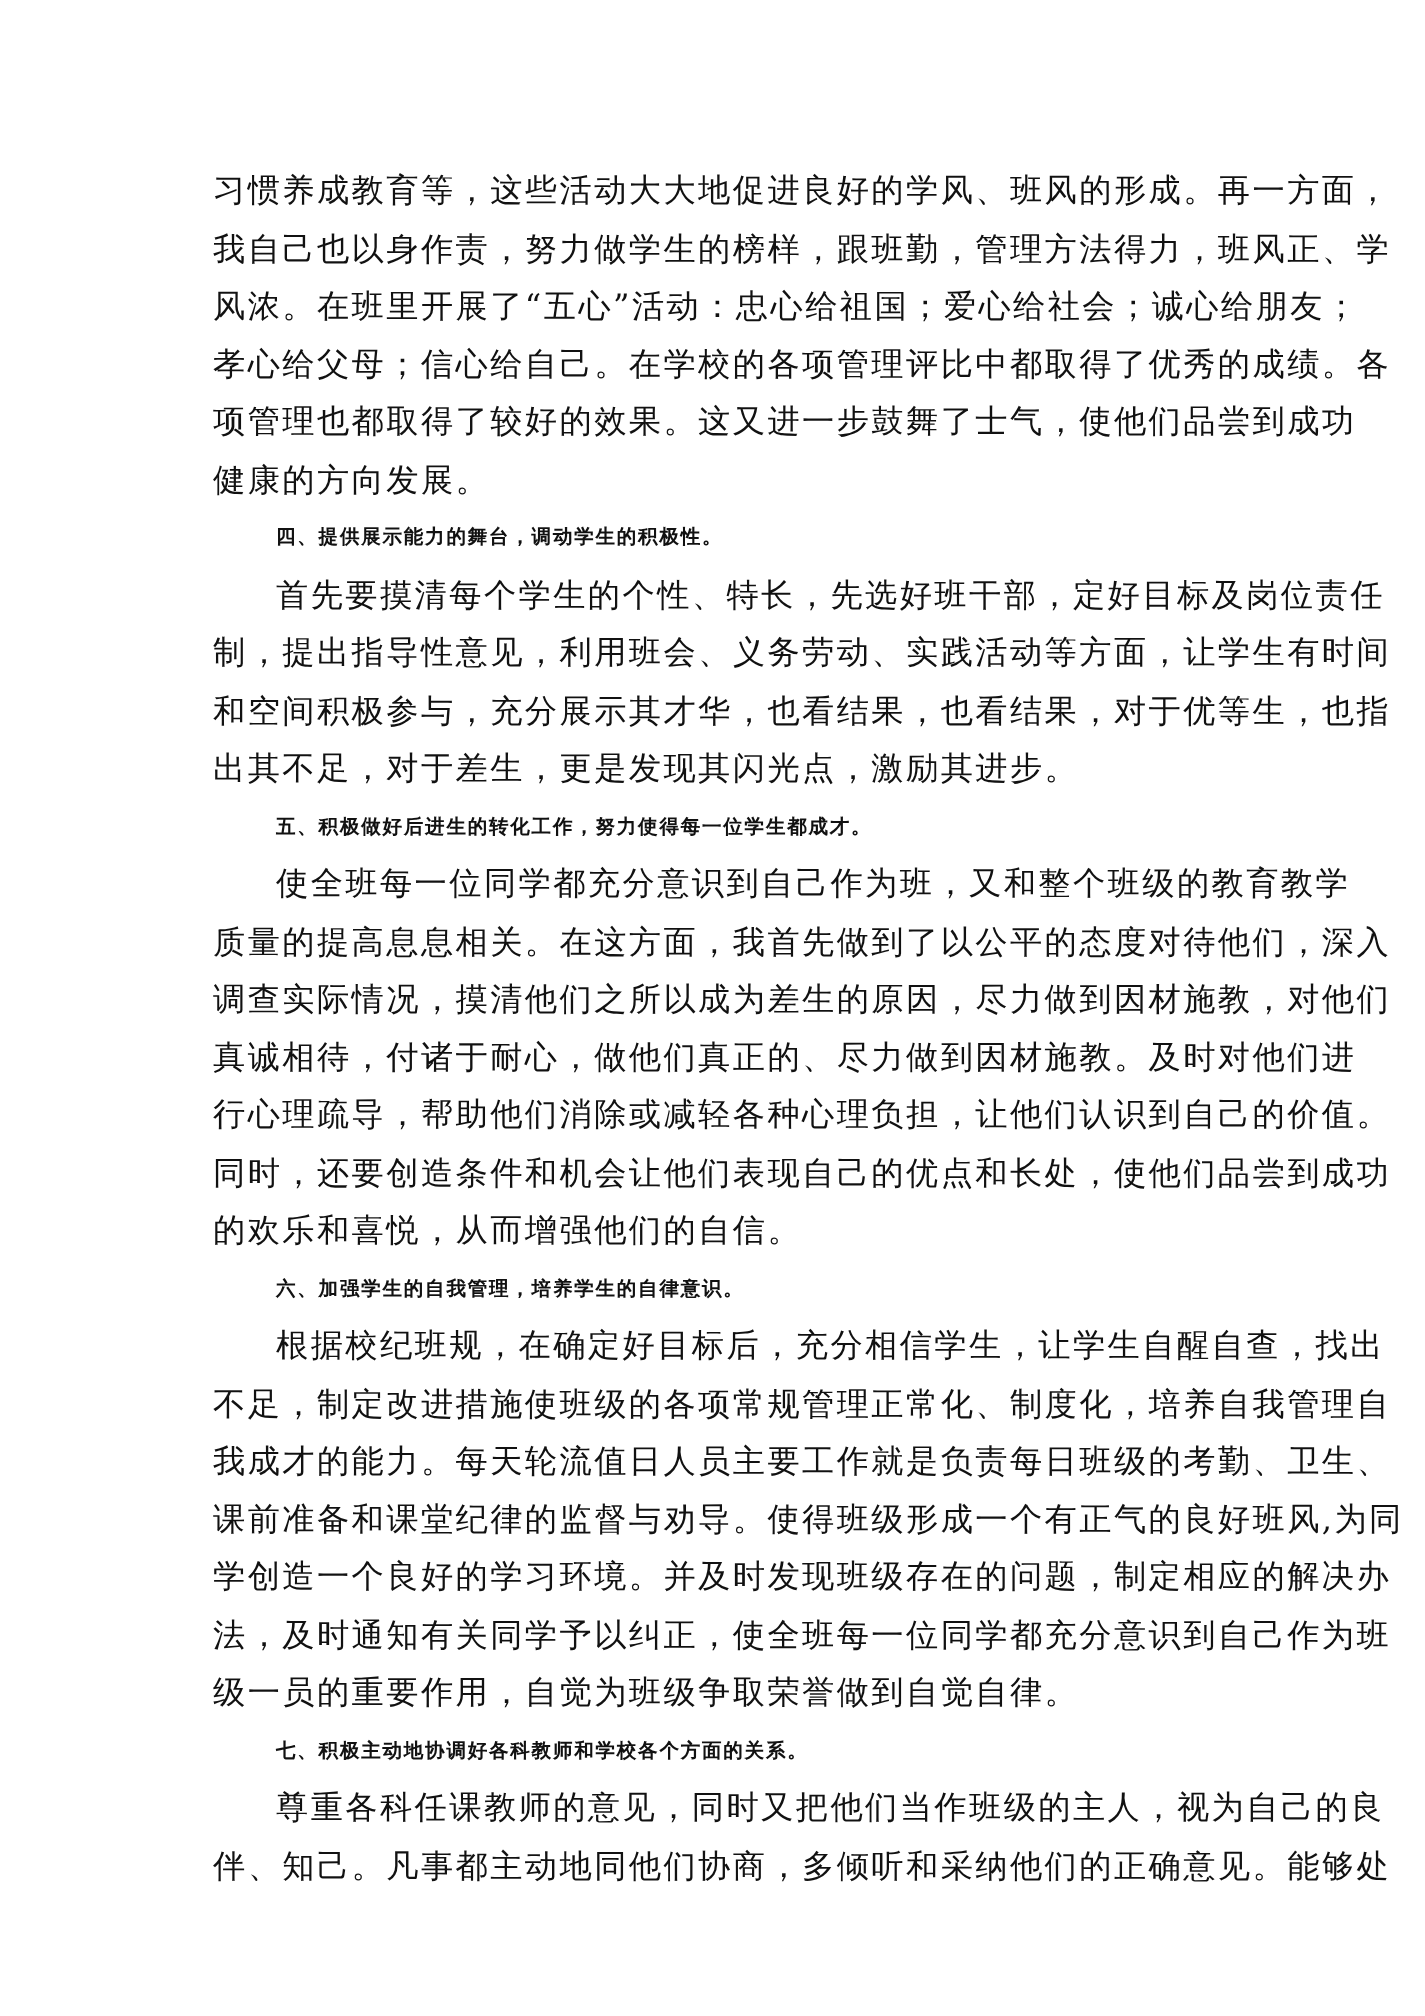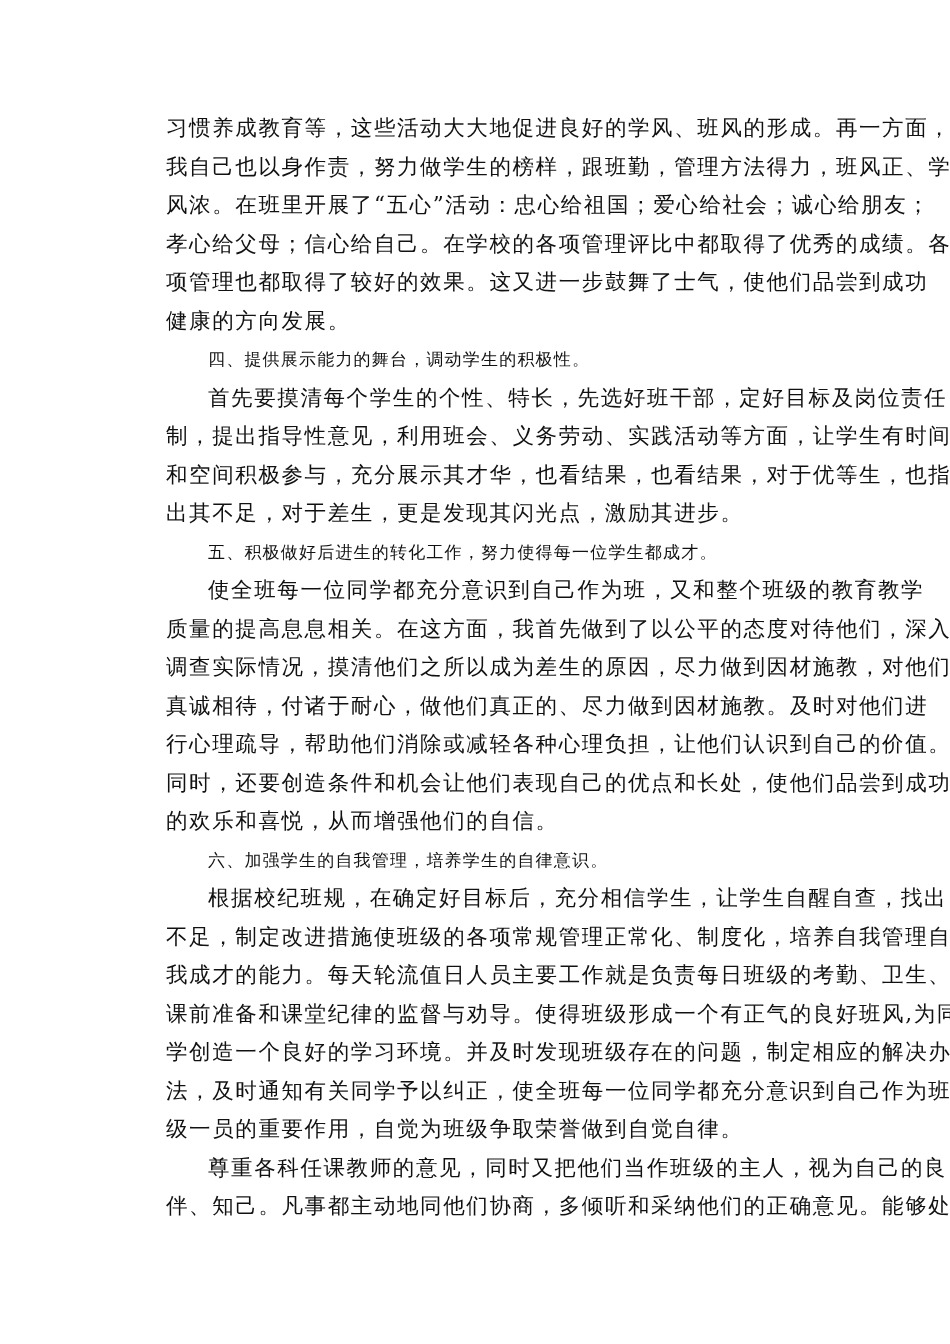--- a/index.html
+++ b/index.html
@@ -4,24 +4,24 @@
 <style>
   html, body { margin: 0; padding: 0; background: #ffffff; }
   body { width: 950px; height: 1344px; position: relative; overflow: hidden; }
   .page {
     position: absolute; left: 142px; top: 109px; width: 668px;
     font-family: "DejaVu Serif", "Liberation Serif", serif;
     color: #111111;
   }
   .line {
     height: 38.5px; line-height: 38.5px; font-size: 21.5px;
-    white-space: nowrap; letter-spacing: 1.6px; margin-left: 24px;
+    white-space: nowrap; letter-spacing: 1.6px;
   }
   .indent { padding-left: 42px; }
-  .heading { font-weight: normal; font-family: "DejaVu Sans", "Liberation Sans", sans-serif; font-size: 17px; letter-spacing: 1.2px; }
+  .heading { font-weight: bold; font-family: "DejaVu Sans", "Liberation Sans", sans-serif; font-size: 13px; letter-spacing: 1.2px; }
 </style>
 </head>
 <body>
 
 <div class="page">
   <div class="line">习惯养成教育等，这些活动大大地促进良好的学风、班风的形成。再一方面，</div>
   <div class="line">我自己也以身作责，努力做学生的榜样，跟班勤，管理方法得力，班风正、学</div>
   <div class="line">风浓。在班里开展了“五心”活动：忠心给祖国；爱心给社会；诚心给朋友；</div>
   <div class="line">孝心给父母；信心给自己。在学校的各项管理评比中都取得了优秀的成绩。各</div>
   <div class="line">项管理也都取得了较好的效果。这又进一步鼓舞了士气，使他们品尝到成功</div>
@@ -40,15 +40,16 @@
   <div class="line">同时，还要创造条件和机会让他们表现自己的优点和长处，使他们品尝到成功</div>
   <div class="line">的欢乐和喜悦，从而增强他们的自信。</div>
   <div class="line indent heading">六、加强学生的自我管理，培养学生的自律意识。</div>
   <div class="line indent">根据校纪班规，在确定好目标后，充分相信学生，让学生自醒自查，找出</div>
   <div class="line">不足，制定改进措施使班级的各项常规管理正常化、制度化，培养自我管理自</div>
   <div class="line">我成才的能力。每天轮流值日人员主要工作就是负责每日班级的考勤、卫生、</div>
   <div class="line">课前准备和课堂纪律的监督与劝导。使得班级形成一个有正气的良好班风,为同</div>
   <div class="line">学创造一个良好的学习环境。并及时发现班级存在的问题，制定相应的解决办</div>
   <div class="line">法，及时通知有关同学予以纠正，使全班每一位同学都充分意识到自己作为班</div>
   <div class="line">级一员的重要作用，自觉为班级争取荣誉做到自觉自律。</div>
+  <div class="line indent heading">七、积极主动地协调好各科教师和学校各个方面的关系。</div>
   <div class="line indent">尊重各科任课教师的意见，同时又把他们当作班级的主人，视为自己的良</div>
   <div class="line">伴、知己。凡事都主动地同他们协商，多倾听和采纳他们的正确意见。能够处</div>
 </div>
 
 </body></html>

